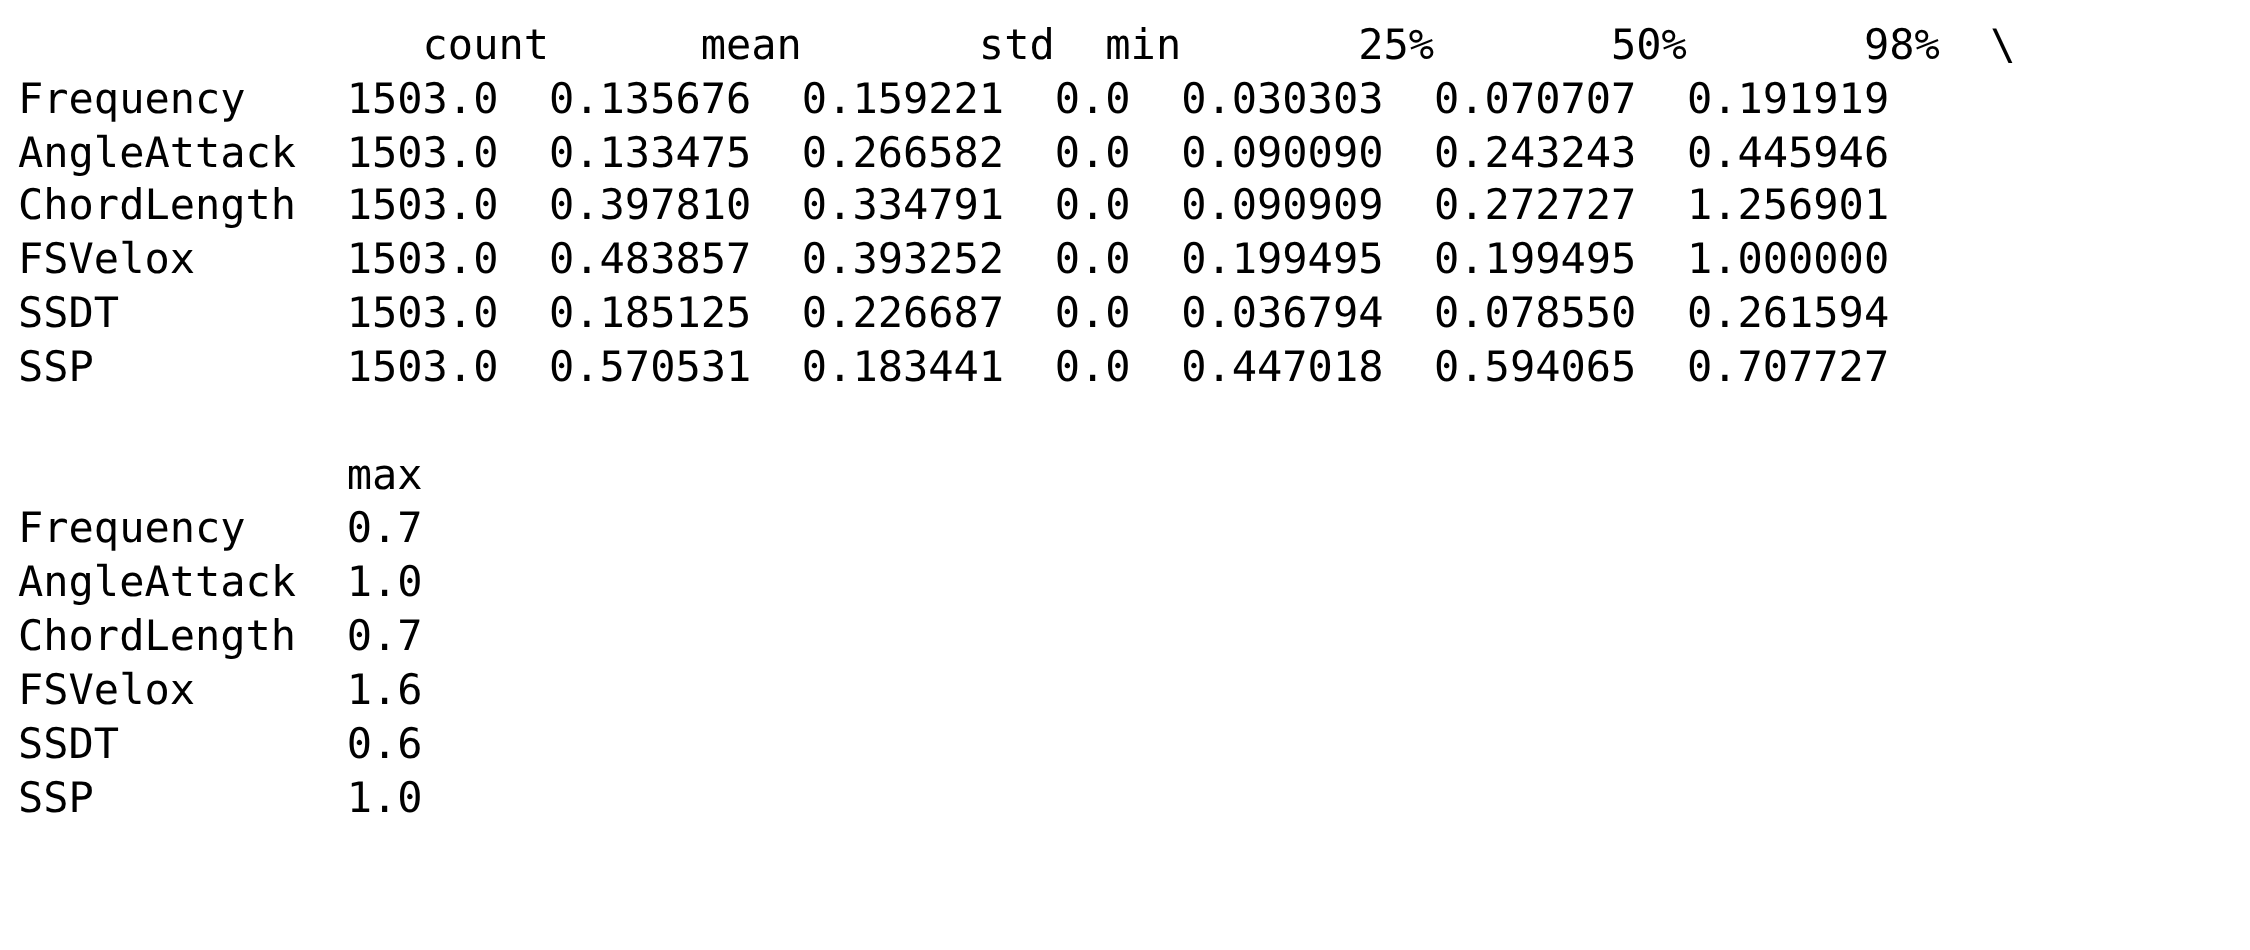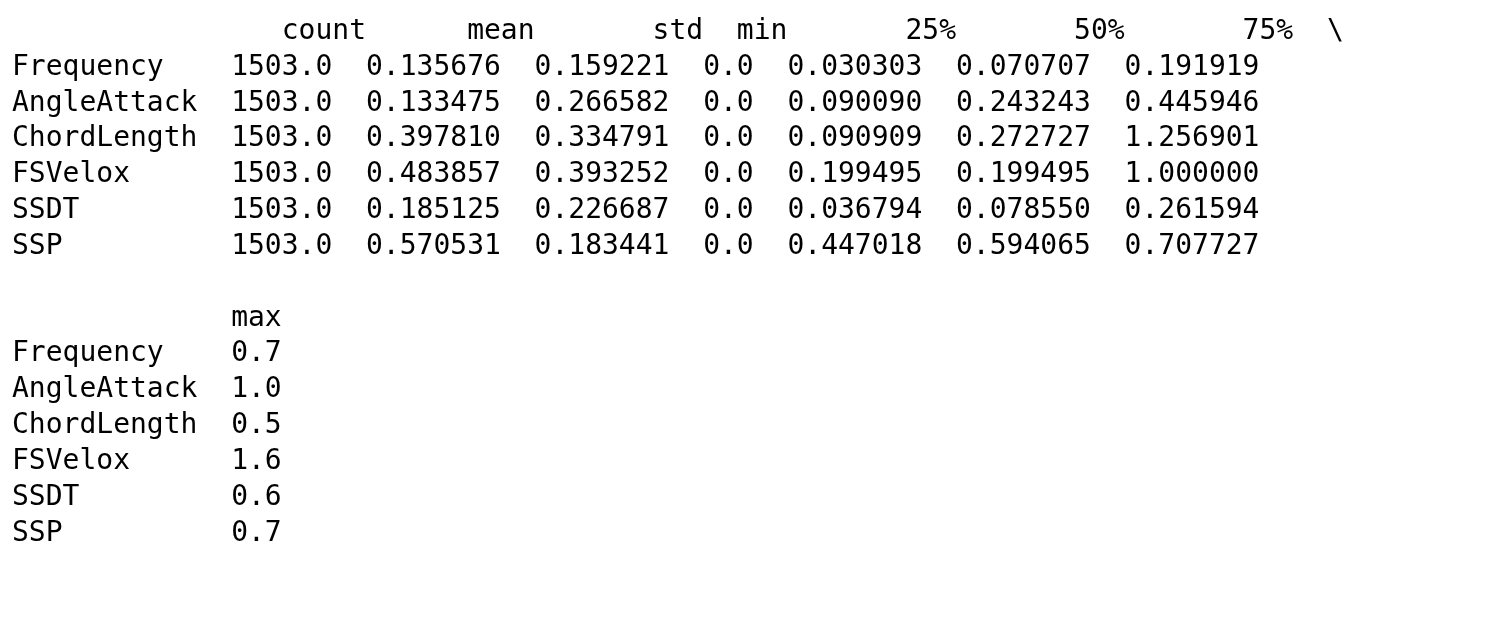--- a/index.html
+++ b/index.html
@@ -7,29 +7,29 @@
       padding: 12px;
       font-family: Consolas, Menlo, "DejaVu Sans Mono", monospace;
       font-size: 28px;
       line-height: 1.28;
       color: #000;
       background: #fff;
       white-space: pre;
     }
   </style>
 </head>
-<body><span>                count      mean       std  min       25%       50%       75%  \</span>
+<body><span>                count      mean       std  min       25%       50%       98%  \</span>
 <span>Frequency    1503.0  0.135676  0.159221  0.0  0.030303  0.070707  0.191919</span>
 <span>AngleAttack  1503.0  0.133475  0.266582  0.0  0.090090  0.243243  0.445946</span>
 <span>ChordLength  1503.0  0.397810  0.334791  0.0  0.090909  0.272727  1.256901</span>
 <span>FSVelox      1503.0  0.483857  0.393252  0.0  0.199495  0.199495  1.000000</span>
 <span>SSDT         1503.0  0.185125  0.226687  0.0  0.036794  0.078550  0.261594</span>
 <span>SSP          1503.0  0.570531  0.183441  0.0  0.447018  0.594065  0.707727</span>
 
 <span>             max</span>
 <span>Frequency    0.7</span>
 <span>AngleAttack  1.0</span>
-<span>ChordLength  0.5</span>
+<span>ChordLength  0.7</span>
 <span>FSVelox      1.6</span>
 <span>SSDT         0.6</span>
-<span>SSP          0.7</span>
+<span>SSP          1.0</span>
 
 
 
 </body></html>

